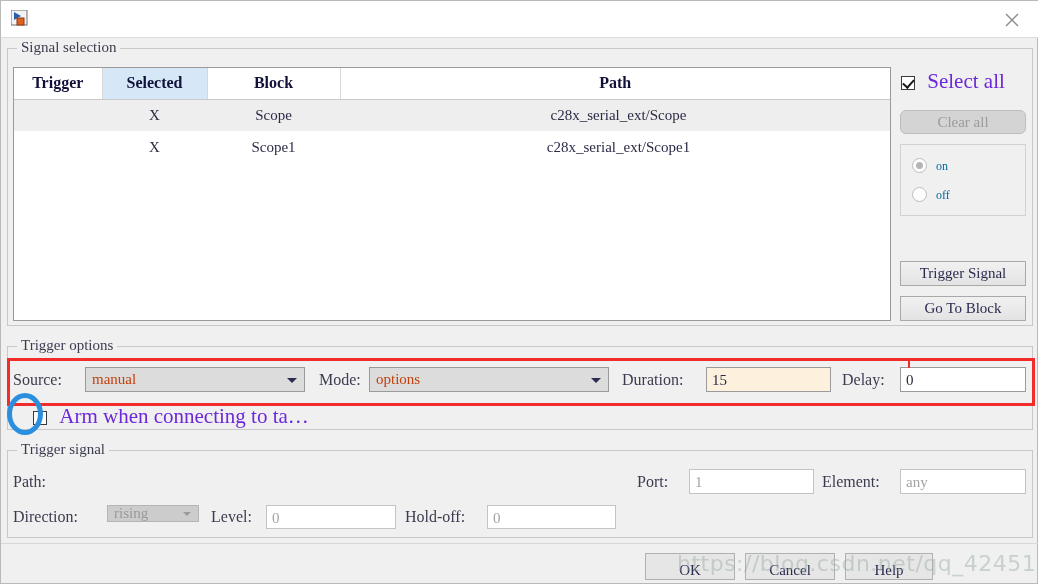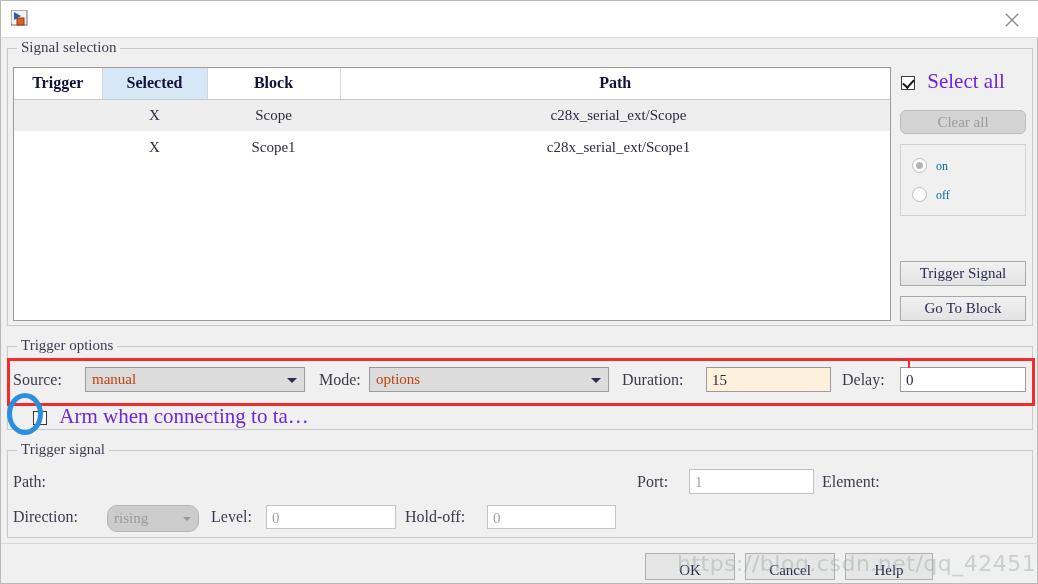--- a/index.html
+++ b/index.html
@@ -379,23 +379,26 @@
 
   <span class="lbl" style="left:12px; top:472px;">Path:</span>
   <span class="lbl" style="left:66px; top:472px; color:#a3a3a3;"></span>
 
   <span class="lbl" style="left:636px; top:472px;">Port:</span>
   <div class="fld dis" style="left:688px; top:468px; width:125px; height:25px;">
     <span>1</span>
   </div>
 
   <span class="lbl" style="left:821px; top:472px;">Element:</span>
+  <div class="fld dis" style="left:899px; top:468px; width:126px; height:25px;">
+    <span>any</span>
+  </div>
 
   <span class="lbl" style="left:12px; top:507px;">Direction:</span>
-  <div class="combo dis" style="left:106px; top:504px; width:92px; height:27px;border-radius:10px;">
+  <div class="combo dis" style="left:106px; top:504px; width:92px; height:17px;">
     <span>rising</span>
     <span class="arrow" style="border-left-width:4px;border-right-width:4px;border-top-width:4px;"></span>
   </div>
 
   <span class="lbl" style="left:210px; top:507px;">Level:</span>
   <div class="fld dis" style="left:265px; top:504px; width:130px; height:24px;">
     <span>0</span>
   </div>
 
   <span class="lbl" style="left:404px; top:507px;">Hold-off:</span>

